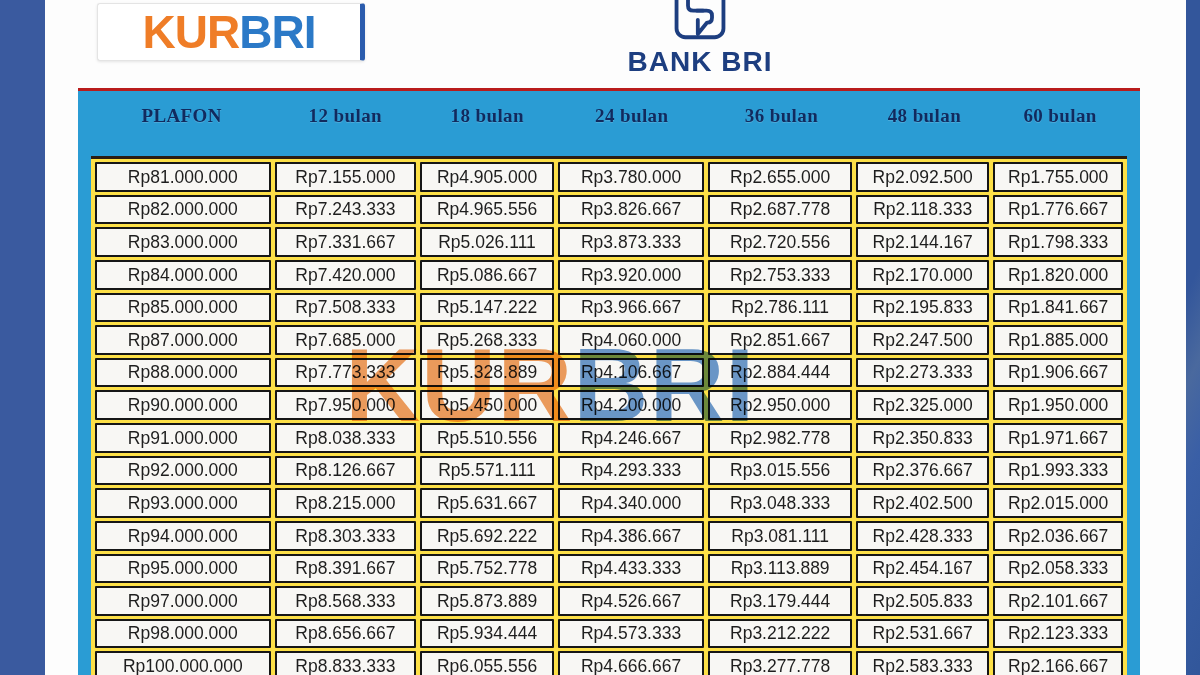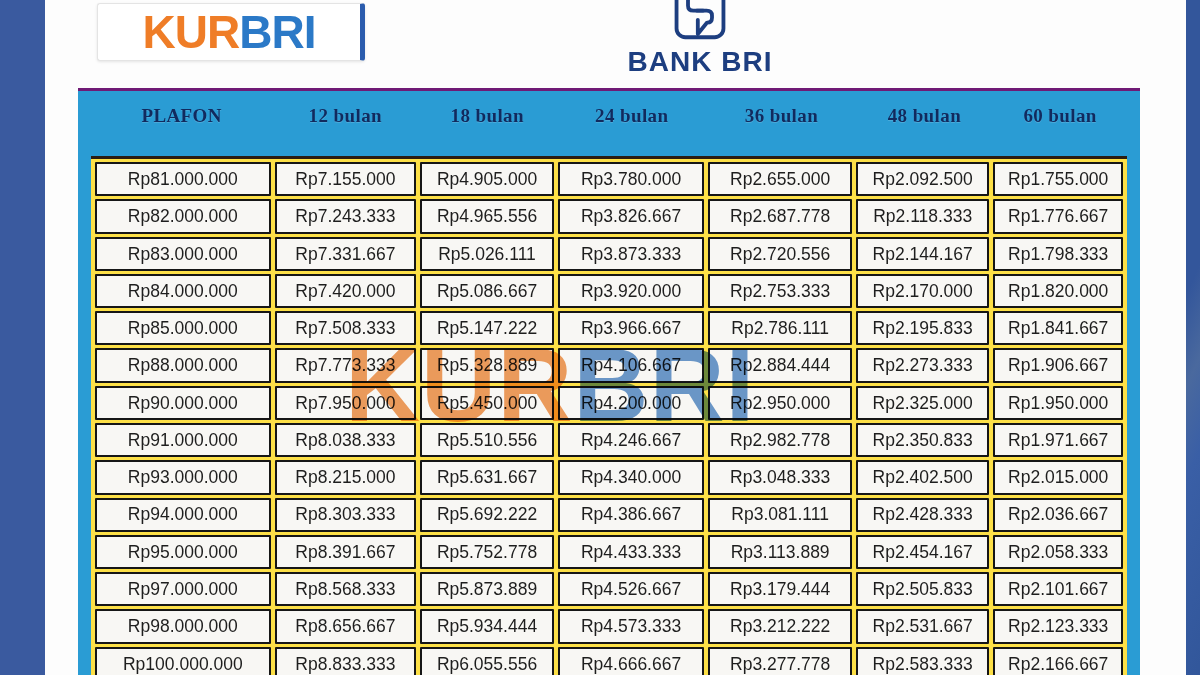--- a/index.html
+++ b/index.html
@@ -29,21 +29,21 @@
     position:absolute; left:54px; top:64px; width:300px;
     font-size:11.5px; font-weight:bold; color:#2a4f9e; letter-spacing:.2px;
   }
   .bank-logo { position:absolute; left:520px; top:0; width:270px; text-align:center; }
   .bri-symbol { width:56px; height:60px; margin:-14px auto 0; display:block; }
   .bank-name { font-size:28px; font-weight:bold; color:#1d3e80; letter-spacing:1px; line-height:1; margin-top:2px; }
 
   
   .panel {
     position:absolute; left:78px; top:88px; width:1062px; height:587px;
-    background:#2a9cd4; border-top:3px solid #701a75; box-sizing:border-box;
+    background:#2a9cd4; border-top:3px solid #b91c1c; box-sizing:border-box;
   }
   .thead-row { display:flex; height:49px; align-items:center; padding:0 13px; }
   .thead-row .th {
     text-align:center; font-family:"Liberation Serif", serif; font-weight:bold;
     font-size:19px; color:#112a5e; letter-spacing:.4px;
     text-shadow:0 1px 0 rgba(255,255,255,.15);
   }
   .table-wrap {
     margin:16px 13px; background:#fde047; border-top:3px solid #2a1d12;
     height:calc(100% - 49px - 7px); box-sizing:border-box; overflow:hidden;
@@ -156,20 +156,29 @@
             <tr>
               <td>Rp85.000.000</td>
               <td>Rp7.508.333</td>
               <td>Rp5.147.222</td>
               <td>Rp3.966.667</td>
               <td>Rp2.786.111</td>
               <td>Rp2.195.833</td>
               <td>Rp1.841.667</td>
             </tr>
             <tr>
+              <td>Rp87.000.000</td>
+              <td>Rp7.685.000</td>
+              <td>Rp5.268.333</td>
+              <td>Rp4.060.000</td>
+              <td>Rp2.851.667</td>
+              <td>Rp2.247.500</td>
+              <td>Rp1.885.000</td>
+            </tr>
+            <tr>
               <td>Rp88.000.000</td>
               <td>Rp7.773.333</td>
               <td>Rp5.328.889</td>
               <td>Rp4.106.667</td>
               <td>Rp2.884.444</td>
               <td>Rp2.273.333</td>
               <td>Rp1.906.667</td>
             </tr>
             <tr>
               <td>Rp90.000.000</td>
@@ -183,20 +192,29 @@
             <tr>
               <td>Rp91.000.000</td>
               <td>Rp8.038.333</td>
               <td>Rp5.510.556</td>
               <td>Rp4.246.667</td>
               <td>Rp2.982.778</td>
               <td>Rp2.350.833</td>
               <td>Rp1.971.667</td>
             </tr>
             <tr>
+              <td>Rp92.000.000</td>
+              <td>Rp8.126.667</td>
+              <td>Rp5.571.111</td>
+              <td>Rp4.293.333</td>
+              <td>Rp3.015.556</td>
+              <td>Rp2.376.667</td>
+              <td>Rp1.993.333</td>
+            </tr>
+            <tr>
               <td>Rp93.000.000</td>
               <td>Rp8.215.000</td>
               <td>Rp5.631.667</td>
               <td>Rp4.340.000</td>
               <td>Rp3.048.333</td>
               <td>Rp2.402.500</td>
               <td>Rp2.015.000</td>
             </tr>
             <tr>
               <td>Rp94.000.000</td>

